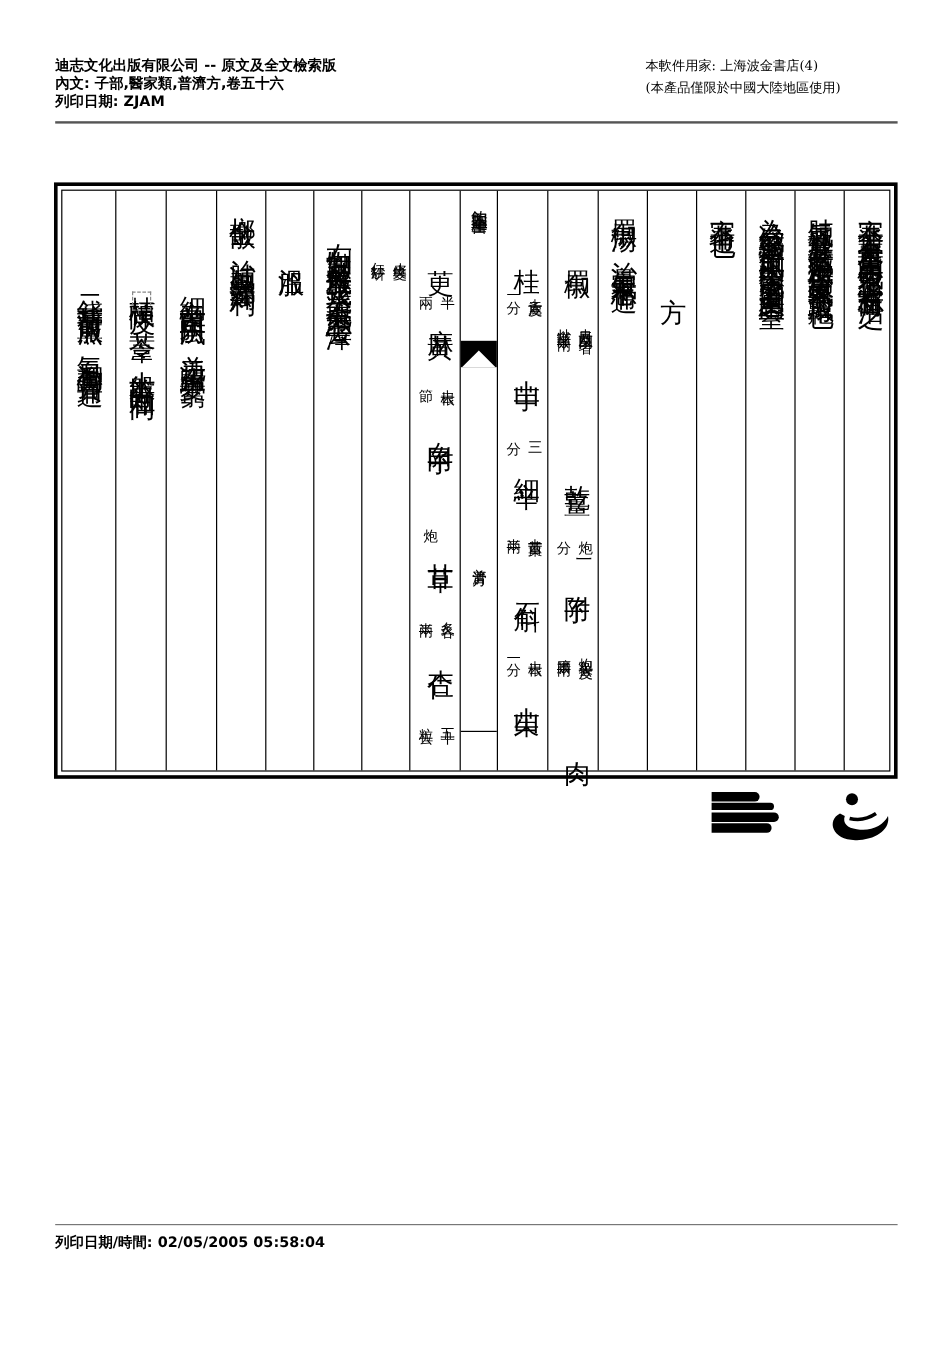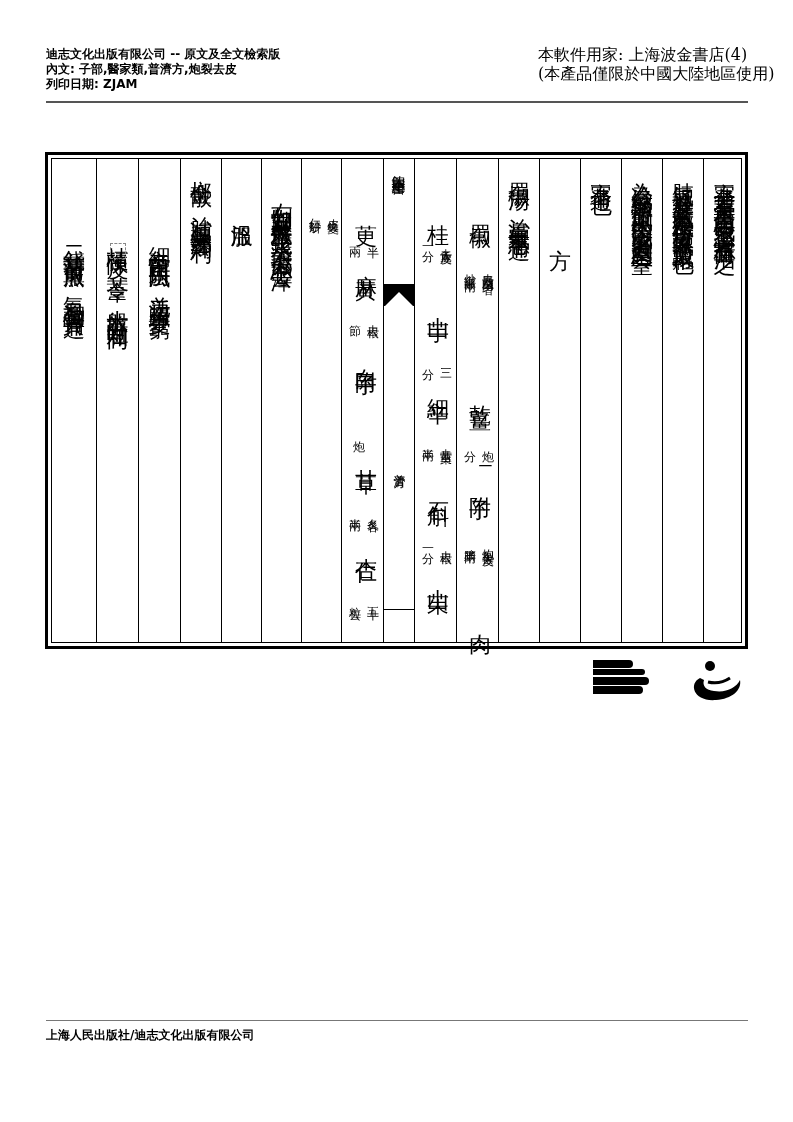--- a/index.html
+++ b/index.html
@@ -1,20 +1,20 @@
 <!DOCTYPE html>
 <html><head>
 <meta charset="utf-8">
 <style>
   html, body { margin:0; padding:0; background:#ffffff; }
   body { width:793px; height:1122px; position:relative; overflow:hidden;
          font-family:"DejaVu Serif","Liberation Serif",serif; color:#000; }
   .hdr { position:absolute; font-family:"DejaVu Sans","Liberation Sans",sans-serif; font-weight:bold; font-size:12px; line-height:15px; white-space:nowrap; }
   .hdr-left { left:46px; top:47px; }
-  .hdr-right { left:538px; top:47px; font-weight:normal; font-family:"DejaVu Serif","Liberation Serif",serif; font-size:16px; line-height:16px; }
+  .hdr-right { left:538px; top:47px; font-weight:normal; font-family:"DejaVu Serif","Liberation Serif",serif; font-size:11px; line-height:16px; }
   .hdr-right div:first-child{ margin-bottom:3px; }
   .rule { position:absolute; left:46px; width:702px; height:2px; background:#555; }
   .rule-top { top:101px; }
   .rule-bottom { top:1020px; height:1px; background:#777; }
   .frame { position:absolute; left:45px; top:152px; width:703px; height:497px; border:3px solid #000; box-sizing:border-box; }
   .inner { position:absolute; left:3px; top:3px; right:3px; bottom:3px; border:1px solid #000; }
   .col { position:absolute; top:0; bottom:0; border-left:1px solid #000; box-sizing:border-box; }
   .col:first-child { border-left:none; }
   .vt { writing-mode:vertical-rl; text-orientation:upright; font-size:22px; line-height:28px; letter-spacing:3.5px; position:absolute; left:50%; transform:translateX(-50%); white-space:nowrap; }
   .small { writing-mode:vertical-rl; text-orientation:upright; font-size:12px; line-height:14px; letter-spacing:2px; white-space:nowrap; }
@@ -30,21 +30,21 @@
   .logo { position:absolute; top:660px; }
   .logo-books { left:593px; width:56px; height:34px; }
   .logo-books .b { position:absolute; left:0; height:8px; background:#000; border-radius:0 4px 4px 0; }
   .logo-swirl { left:686px; width:60px; height:42px; }
 </style>
 </head>
 <body>
 
 <div class="hdr hdr-left">
   <div>迪志文化出版有限公司 -- 原文及全文檢索版</div>
-  <div>內文: 子部,醫家類,普濟方,炮裂去皮</div>
+  <div>內文: 子部,醫家類,普濟方,卷五十六</div>
   <div>列印日期: ZJAM</div>
 </div>
 <div class="hdr hdr-right">
   <div>本軟件用家: 上海波金書店(4)</div>
   <div>(本產品僅限於中國大陸地區使用)</div>
 </div>
 <div class="rule rule-top"></div>
 
 <div class="frame">
   <div class="inner">
@@ -184,14 +184,14 @@
 <div class="logo logo-swirl">
   <svg width="60" height="44" viewBox="0 0 60 44">
     <circle cx="24" cy="6" r="5" fill="#000"></circle>
     <path d="M14 18 C2 24 8 42 30 40 C46 39 56 30 54 20 C50 28 40 33 28 31 C20 30 16 26 18 20 Z" fill="#000"></path>
     <path d="M22 22 C30 24 38 22 44 18" stroke="#000" stroke-width="3" fill="none"></path>
   </svg>
 </div>
 
 <div class="rule rule-bottom"></div>
 <div class="footer">
-  <div>上海人民出版社/迪志文化出版有限公司</div>
+  <div><span>列印日期/時間:</span> <span>02/05/2005 05:58:04</span></div>
 </div>
 
 </body></html>

